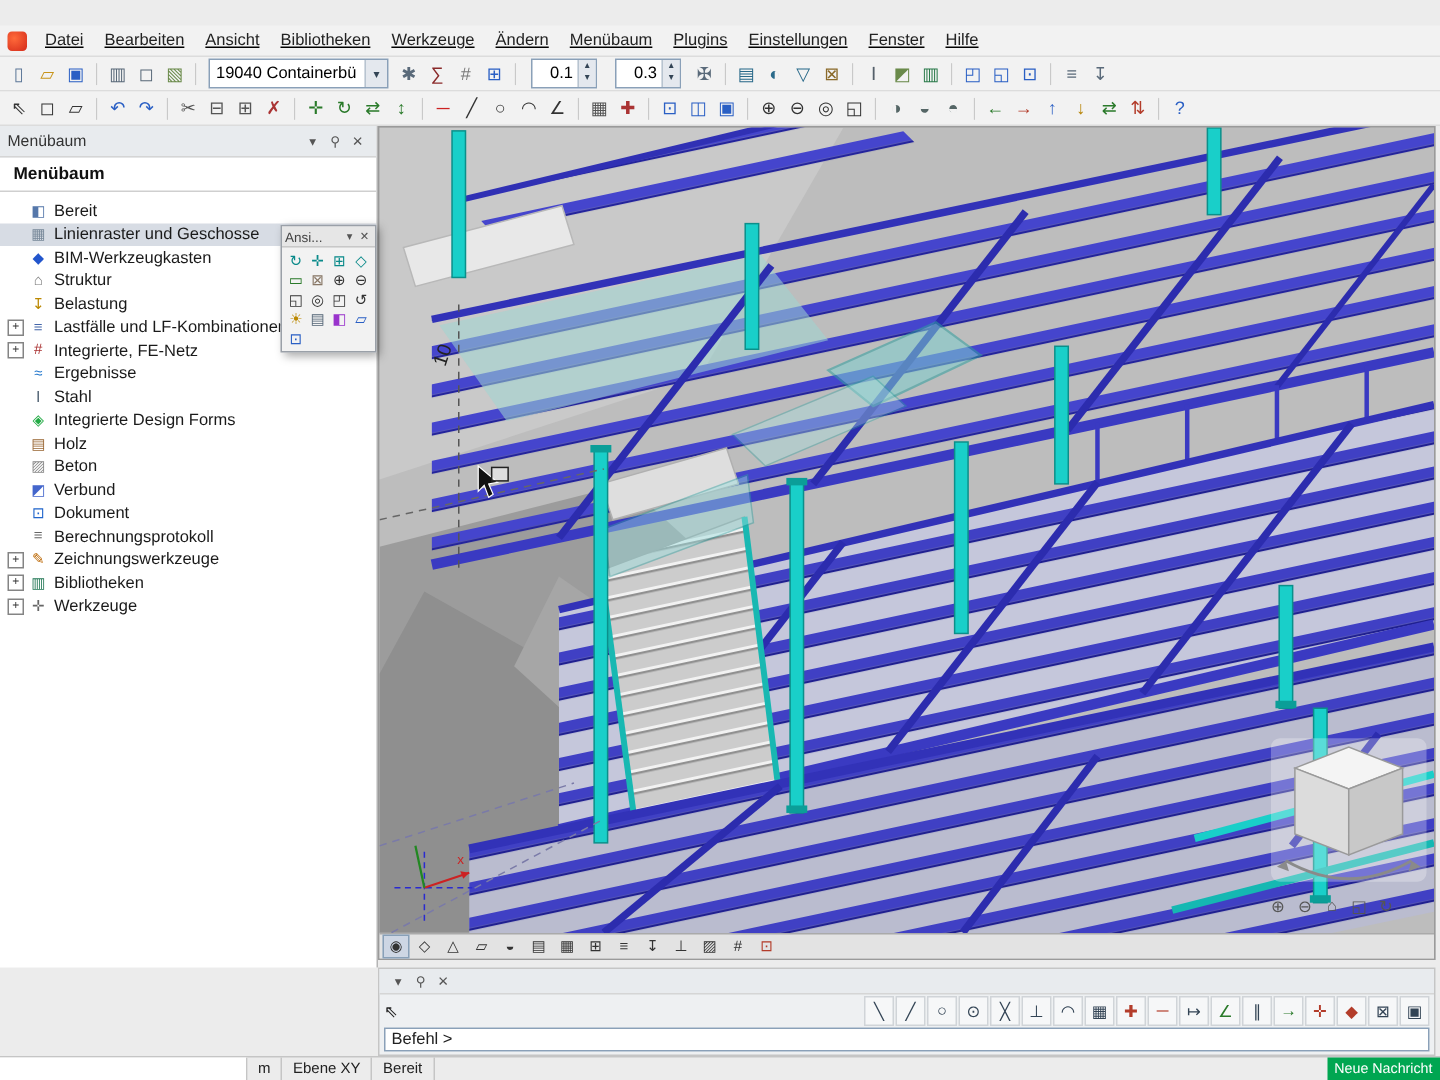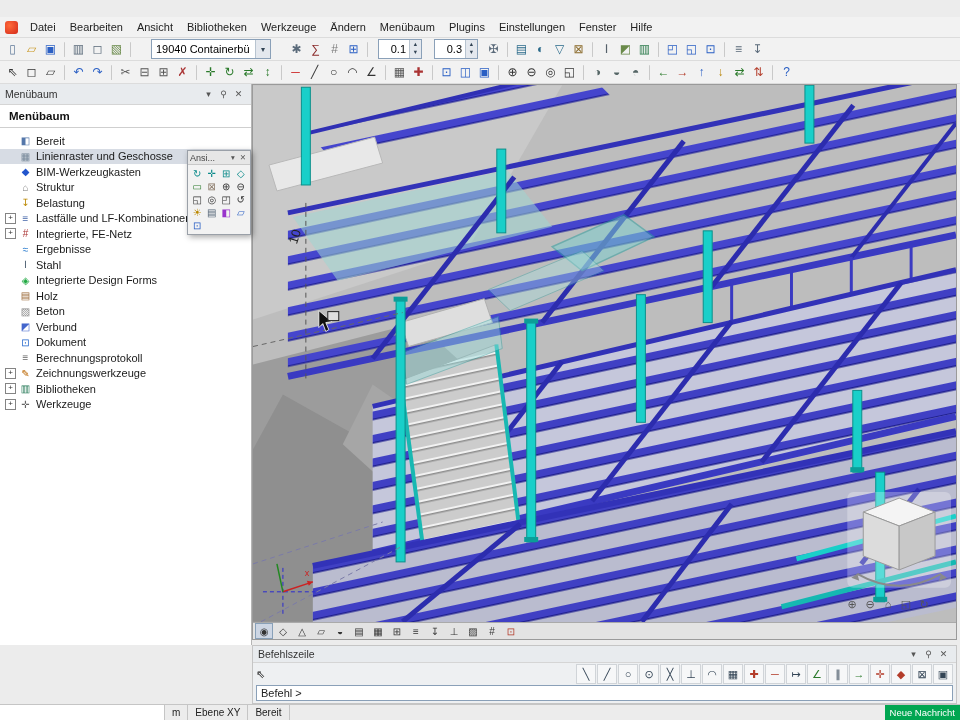--- a/index.html
+++ b/index.html
@@ -2,31 +2,31 @@
 <html><head>
 <meta charset="utf-8">
 <style>
   html,body{margin:0;padding:0;background:#444;}
   .screen{position:relative;width:960px;height:720px;background:#ececec;font-family:"Liberation Sans",sans-serif;overflow:hidden;user-select:none;}
   
   .titlebar{position:absolute;left:0;top:0;width:100%;height:17px;background:linear-gradient(#3d7bdc,#1b55b4);display:flex;align-items:center;gap:5px;padding:0 5px;box-sizing:border-box;}
   .app-icon{width:11px;height:11px;border-radius:2px;background:conic-gradient(#e43a2a,#f7a21b,#d42a1a,#e43a2a);flex:none;}
   .title-text{color:#fff;font-size:10.5px;white-space:nowrap;overflow:hidden;}
   
-  .menubar{position:absolute;left:0;top:17px;width:100%;height:21px;background:#f2f2f2;border-bottom:1px solid #dcdcdc;display:flex;align-items:center;padding:0 4px;box-sizing:border-box;}
+  .menubar{position:absolute;left:0;top:17px;width:100%;height:21px;background:#f2f2f2;border-bottom:1px solid #dcdcdc;display:flex;align-items:center;padding:0 4px;box-sizing:border-box;text-decoration:underline;}
   .menu-logo{width:13px;height:13px;border-radius:3px;margin:0 5px 0 1px;background:radial-gradient(circle at 35% 35%,#ff6a3a,#d42a1a);flex:none;}
   .mi{padding:2px 7px;font-size:11px;color:#222;white-space:nowrap;}
   
   .tb{position:absolute;left:0;width:100%;height:23px;background:#f2f2f2;border-bottom:1px solid #dcdcdc;display:flex;align-items:center;padding:0 3px;box-sizing:border-box;}
   .tb1{top:38px}.tb2{top:61px}
   .dc{display:contents;}
   .tbi{min-width:19px;height:19px;display:flex;align-items:center;justify-content:center;font-size:12px;border-radius:2px;}
   .tbi .g{pointer-events:none;}
   .tbi.sep{min-width:0;width:0;height:15px;border-left:1px solid #c9c9c9;margin:0 4px;}
-  .combo{width:118px;height:18px;background:#fff;border:1px solid #8aa0b8;display:flex;align-items:center;margin:0 16px;font-size:11px;flex:none;}
+  .combo{width:118px;height:18px;background:#fff;border:1px solid #8aa0b8;display:flex;align-items:center;margin:0 4px;font-size:11px;flex:none;}
   .combo-text{flex:1;padding:0 4px;white-space:nowrap;overflow:hidden;}
   .combo-arrow{width:14px;height:100%;background:#e4e8ee;border-left:1px solid #b8c4d0;display:flex;align-items:center;justify-content:center;font-size:8px;color:#345;}
   .spin{width:42px;height:18px;background:#fff;border:1px solid #8aa0b8;display:flex;align-items:center;margin:0 6px;font-size:11px;flex:none;}
   .spin-val{flex:1;text-align:right;padding-right:3px;}
   .spin-arrows{width:11px;height:100%;display:flex;flex-direction:column;background:#e4e8ee;border-left:1px solid #b8c4d0;}
   .spin-arrows i{font-style:normal;font-size:6.5px;line-height:8px;text-align:center;color:#345;}
   
   .main{position:absolute;left:0;top:84px;width:960px;height:561px;background:#ececec;}
   .sidebar{position:absolute;left:0;top:0;width:252px;height:100%;background:#fff;border-right:1px solid #b5b5b5;box-sizing:border-box;overflow:hidden;}
   .side-head{height:20px;background:#e8ebee;border-bottom:1px solid #d5d5d5;display:flex;align-items:center;padding:0 5px;}
@@ -774,21 +774,20 @@
         <span class="pli" style="color: rgb(153, 51, 204);">◧</span>
 
         <span class="pli" style="color: rgb(42, 95, 196);">▱</span>
 
         <span class="pli" style="color: rgb(42, 95, 196);">⊡</span>
       </div>
   </div>
 
   <div class="cmdpanel">
     <div class="cmd-head">
-      <span class="cmd-title">Befehlszeile</span>
       <span class="head-btn">▾</span>
       <span class="head-btn">⚲</span>
       <span class="head-btn">✕</span>
     </div>
     <div class="cmd-row">
       <span class="cmd-pointer">⇖</span>
       <span class="cmd-spacer"></span>
       <span class="dc">
         <span class="snapi">
             <span class="g" style="color: rgb(51, 68, 85);">╲</span>

